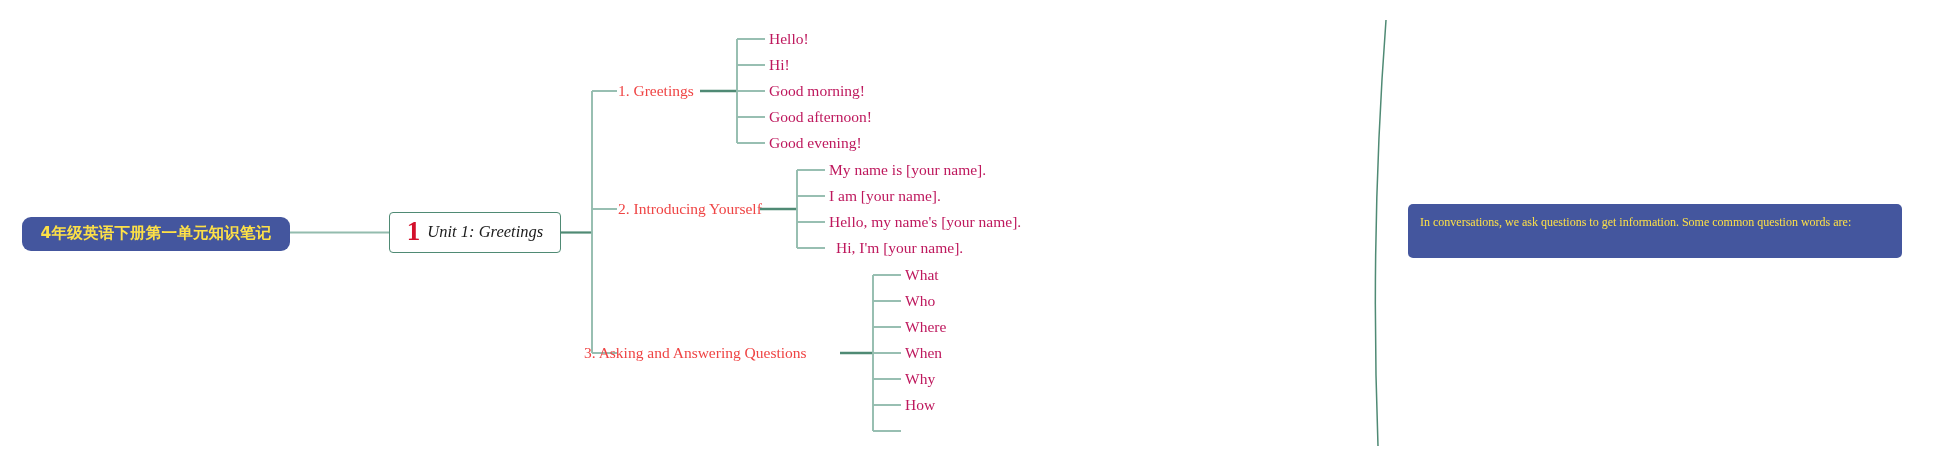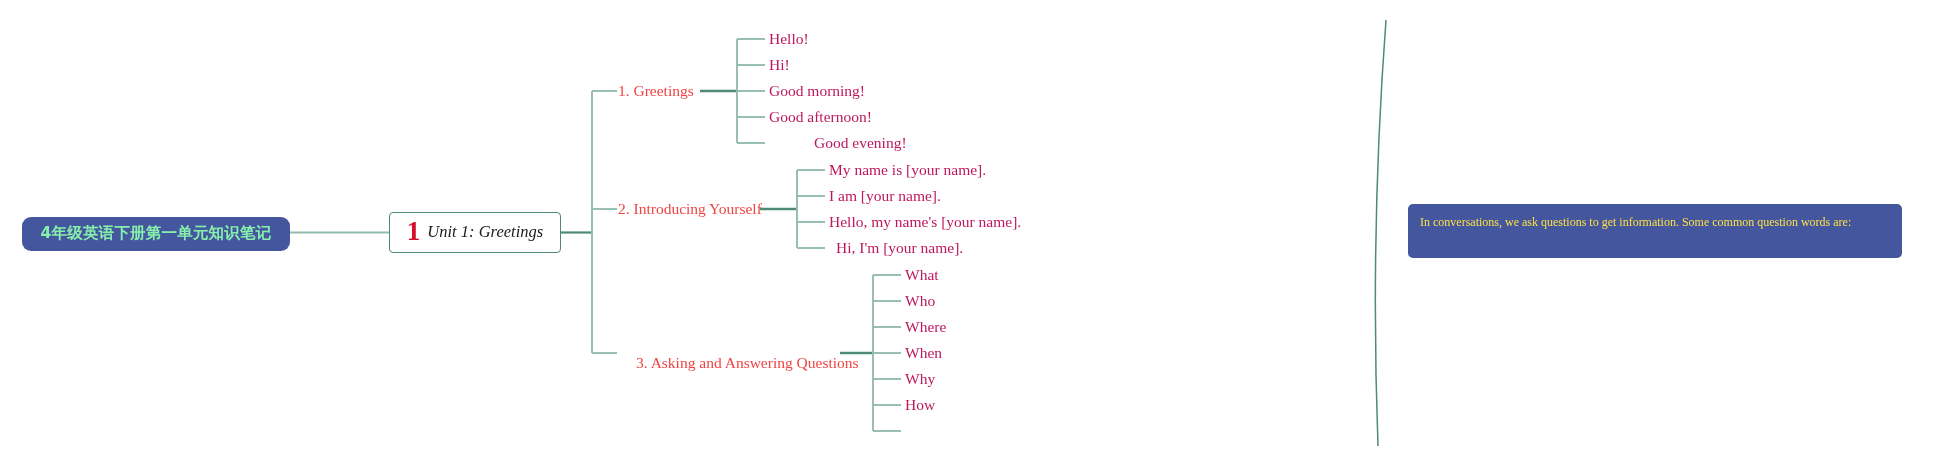--- a/index.html
+++ b/index.html
@@ -19,21 +19,21 @@
   .root-node{
     position:absolute;
     left:22px;top:217px;
     width:268px;height:34px;
     background:#44569E;
     border-radius:9px;
     display:flex;align-items:center;justify-content:center;
     box-sizing:border-box;
   }
   .root-node .root-label{
-    color:#86efac;
+    color:#fde047;
     font-family:"DejaVu Sans","Liberation Sans",sans-serif;
     font-size:15.5px;
     font-weight:700;
     letter-spacing:0.2px;
     white-space:nowrap;
     line-height:1;
   }
 
   
   .unit-node{
@@ -151,27 +151,27 @@
     <span class="root-label">4年级英语下册第一单元知识笔记</span>
   </div>
 
   <div class="unit-node">
     <span class="unit-num">1</span>
     <span class="unit-label">Unit 1: Greetings</span>
   </div>
 
   <div class="branch-label" style="left:618px;top:91px;">1. Greetings</div>
   <div class="branch-label" style="left:618px;top:209px;">2. Introducing Yourself</div>
-  <div class="branch-label" style="left:636px;top:353px;margin-top:10px;">3. Asking and Answering Questions</div>
+  <div class="branch-label" style="left:584px;top:353px;">3. Asking and Answering Questions</div>
 
   <div class="leaf-label" style="left:769px;top:39px;">Hello!</div>
   <div class="leaf-label" style="left:769px;top:65px;">Hi!</div>
   <div class="leaf-label" style="left:769px;top:91px;">Good morning!</div>
   <div class="leaf-label" style="left:769px;top:117px;">Good afternoon!</div>
-  <div class="leaf-label" style="left:814px;top:143px;">Good evening!</div>
+  <div class="leaf-label" style="left:769px;top:143px;">Good evening!</div>
 
   <div class="leaf-label" style="left:829px;top:170px;">My name is [your name].</div>
   <div class="leaf-label" style="left:829px;top:196px;">I am [your name].</div>
   <div class="leaf-label" style="left:829px;top:222px;">Hello, my name's [your name].</div>
   <div class="leaf-label" style="left:829px;top:248px;margin-left:7px;">Hi, I'm [your name].</div>
 
   <div class="leaf-label" style="left:905px;top:275px;">What</div>
   <div class="leaf-label" style="left:905px;top:301px;">Who</div>
   <div class="leaf-label" style="left:905px;top:327px;">Where</div>
   <div class="leaf-label" style="left:905px;top:353px;">When</div>

